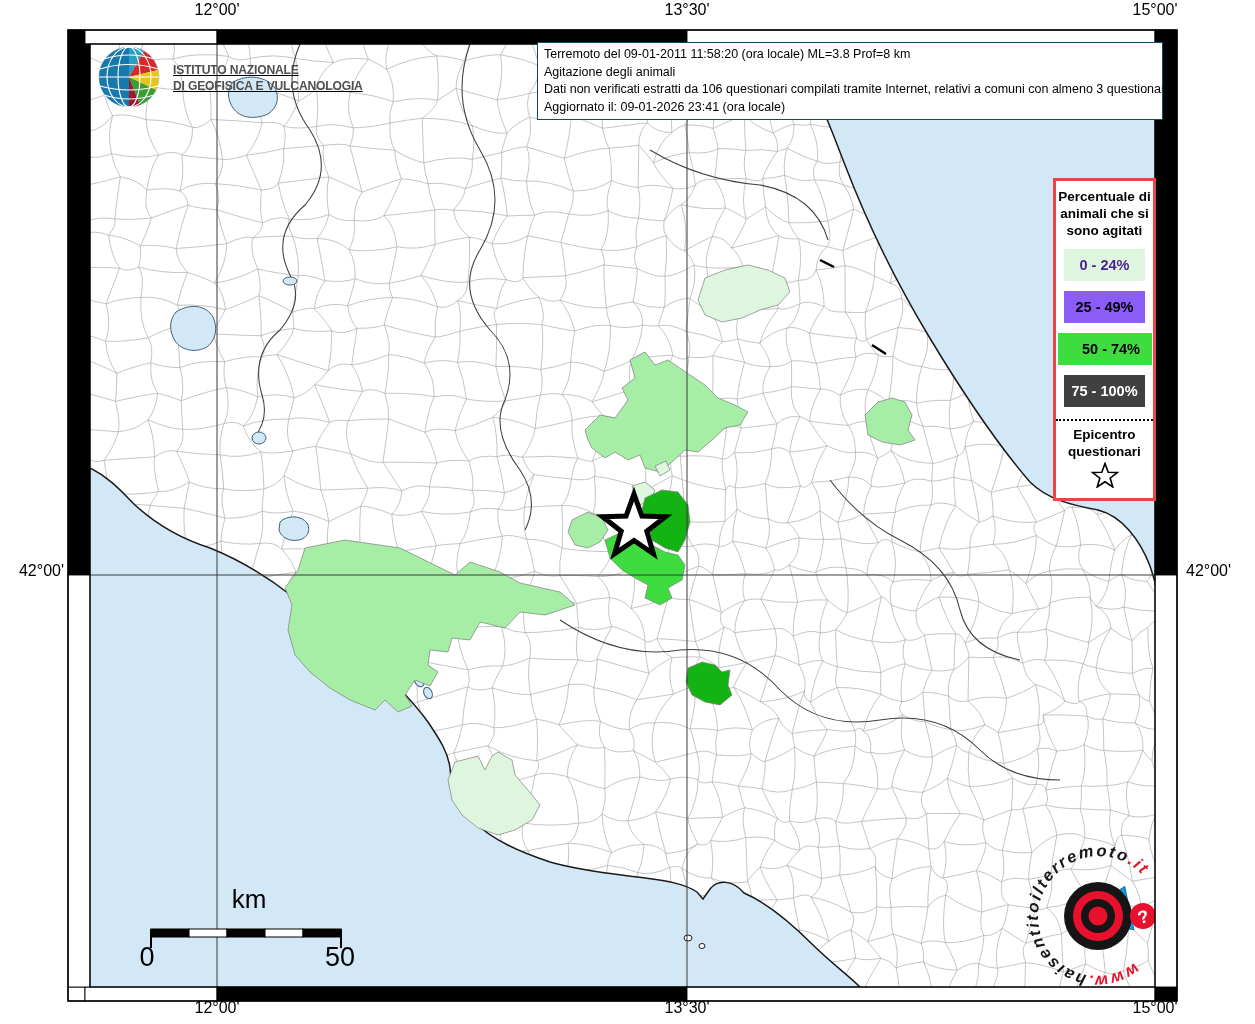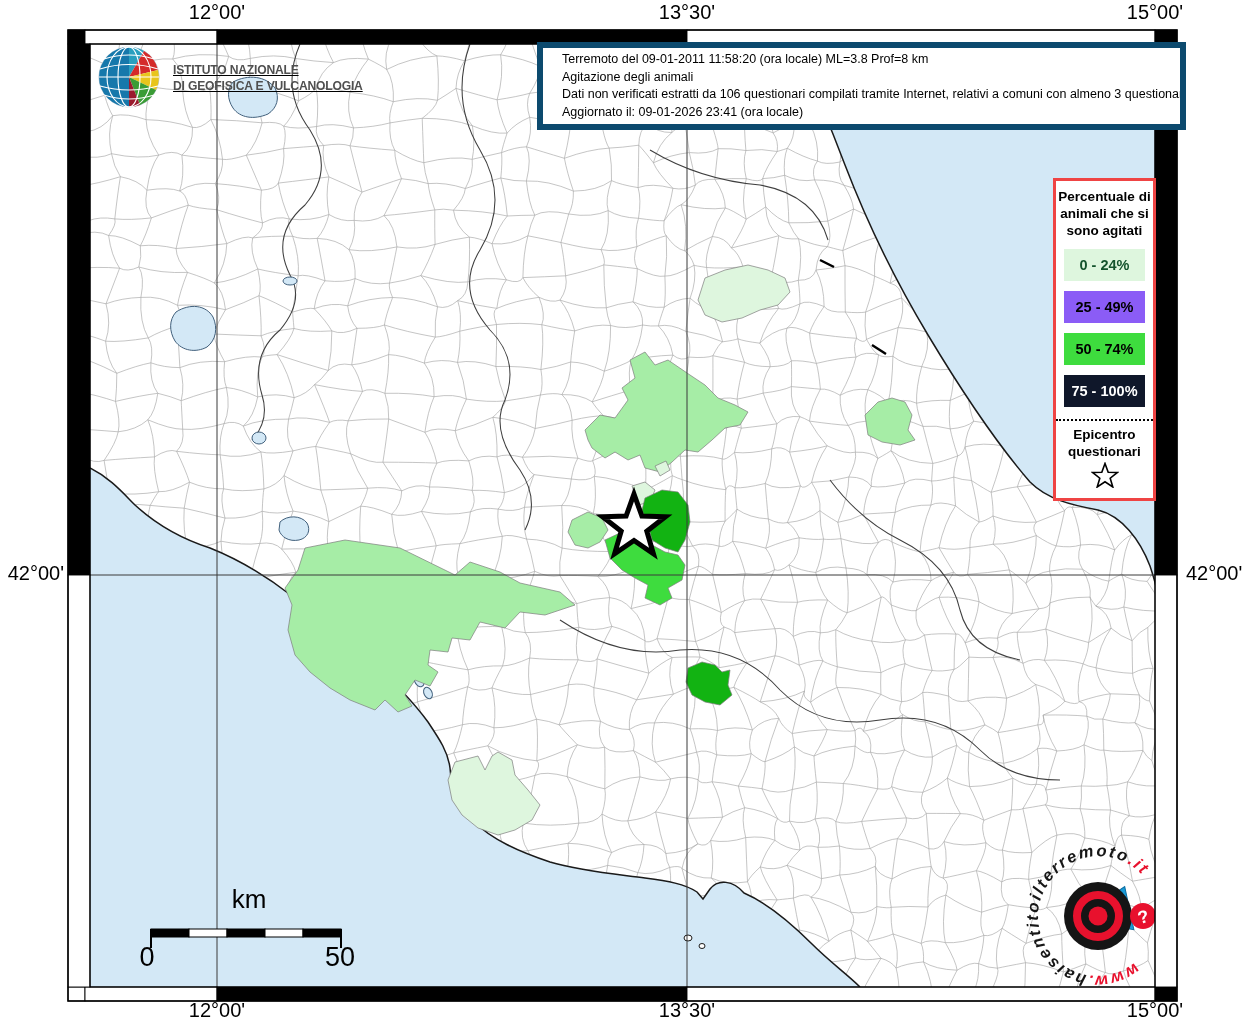--- a/index.html
+++ b/index.html
@@ -1,31 +1,31 @@
 <!DOCTYPE html>
 <html><head>
 <meta charset="utf-8">
 <style>
   html,body{margin:0;padding:0;background:#fff;}
   body{width:1255px;height:1024px;overflow:hidden;
        font-family:"Liberation Sans","DejaVu Sans",sans-serif;color:#000;}
   .stage{position:relative;width:1255px;height:1024px;background:#fff;}
   #map-svg{position:absolute;left:0;top:0;z-index:1;}
 
-  .axis-label{position:absolute;z-index:3;font-size:20px;white-space:nowrap;}
+  .axis-label{position:absolute;z-index:3;font-size:16px;white-space:nowrap;}
   .axis-label.centered{transform:translateX(-50%);}
   .axis-label.left-lab{left:0;width:64px;text-align:right;}
   .axis-label.right-lab{left:1186px;}
 
   .ingv{position:absolute;left:96px;top:46px;z-index:3;display:flex;align-items:center;text-decoration:underline;}
   .ingv-text{margin-left:9px;font-size:12.5px;font-weight:bold;color:#4f4f4f;
              line-height:16px;letter-spacing:-0.2px;transform:scale(.97,1);transform-origin:left;}
 
   .infobox{position:absolute;left:537px;top:42px;width:618px;z-index:4;
-           background:#fff;border:6px solid #0c4a6e;padding:3px 0 3px 19px;
+           background:#fff;border:1px solid #0c4a6e;padding:3px 0 3px 6px;
            font-size:12.5px;line-height:17.5px;white-space:nowrap;overflow:hidden;}
 
   .legend{position:absolute;left:1053px;top:178px;width:97px;z-index:4;
           background:#fff;border:3px solid #ef4444;text-align:center;padding:7px 0 6px;}
   .legend-title{font-weight:bold;font-size:13.5px;line-height:17px;}
   .swatch{width:81px;height:32px;margin:10px auto 0;display:flex;
           align-items:center;justify-content:center;font-weight:bold;font-size:14.5px;}
   .legend-divider{border-top:2px dotted #000;margin:12px 0 5px;}
   .legend-epi{font-weight:bold;font-size:13.5px;line-height:17px;}
   .legend-star{margin-top:2px;}
@@ -195,24 +195,24 @@
 
   <div class="infobox">
     <div>Terremoto del 09-01-2011 11:58:20 (ora locale) ML=3.8 Prof=8 km</div>
     <div>Agitazione degli animali</div>
     <div>Dati non verificati estratti da 106 questionari compilati tramite Internet, relativi a comuni con almeno 3 questionari.</div>
     <div>Aggiornato il: 09-01-2026 23:41 (ora locale)</div>
   </div>
 
   <div class="legend">
     <div class="legend-title">Percentuale di animali che si sono agitati</div>
-    <div class="swatch" style="background: rgb(222, 246, 222); color: #14532d;">0 - 24%</div>
+    <div class="swatch" style="background: rgb(222, 246, 222); color: #4c1d95;">0 - 24%</div>
     <div class="swatch" style="background: #8b5cf6; color: rgb(0, 0, 0);">25 - 49%</div>
-    <div class="swatch" style="background: rgb(62, 220, 62); color: rgb(0, 0, 0);">50 - 74%</div>
-    <div class="swatch" style="background: #0f172a; color: rgb(255, 255, 255);">75 - 100%</div>
+    <div class="swatch" style="background: rgb(62, 220, 62); color: rgb(0, 0, 0); padding-left: 13px;">50 - 74%</div>
+    <div class="swatch" style="background: #404040; color: rgb(255, 255, 255);">75 - 100%</div>
     <div class="legend-divider"></div>
     <div class="legend-epi">Epicentro questionari</div>
     <svg class="legend-star" width="28" height="26" viewBox="0 0 28 26">
       <path d="M14,1.5 L17.2,10.2 L26.5,10.5 L19.2,16.2 L21.8,25 L14,19.8 L6.2,25 L8.8,16.2 L1.5,10.5 L10.8,10.2 Z" fill="#ffffff" stroke="#000" stroke-width="1.6"></path>
     </svg>
   </div>
 
   <div class="scale-label" id="km-label">km</div>
   <div class="scale-label" id="scale-min">0</div>
   <div class="scale-label" id="scale-max">50</div>

